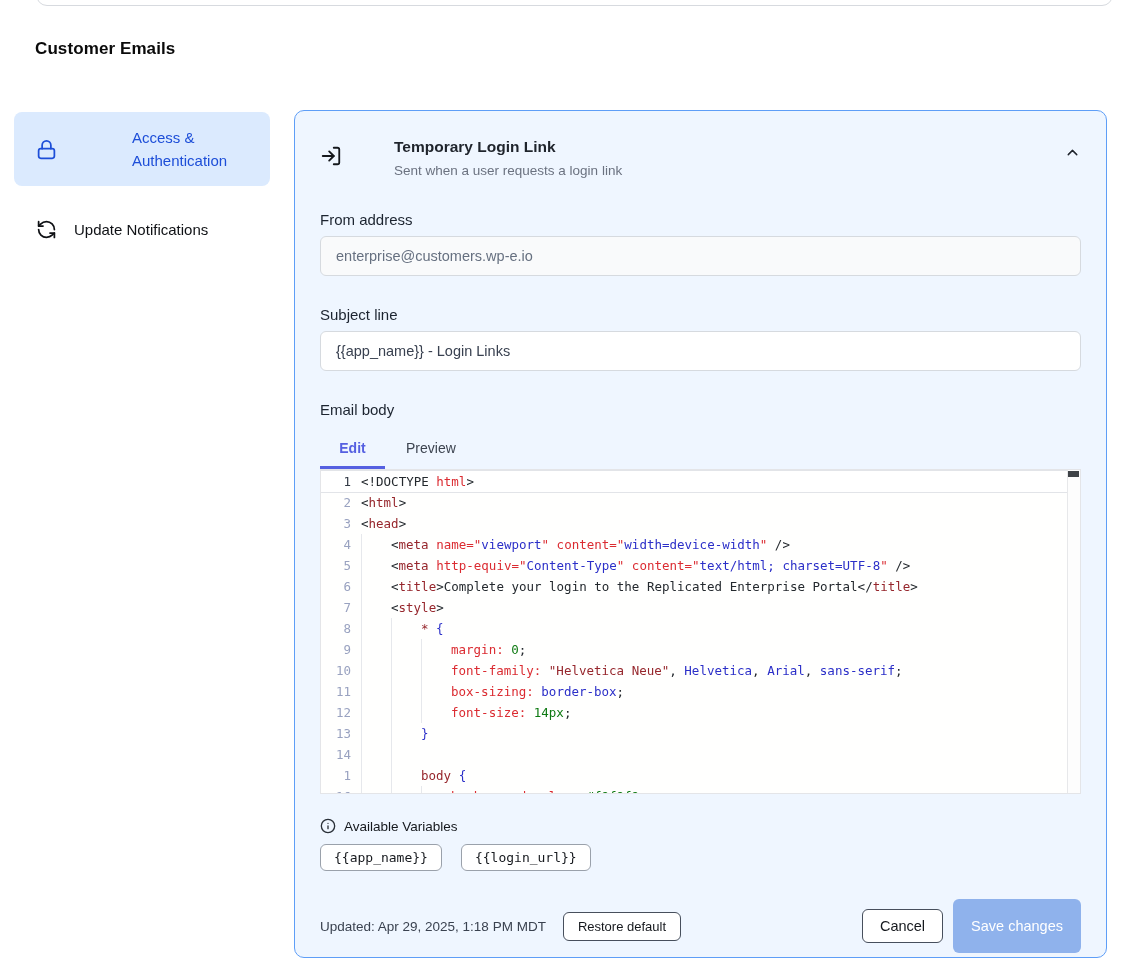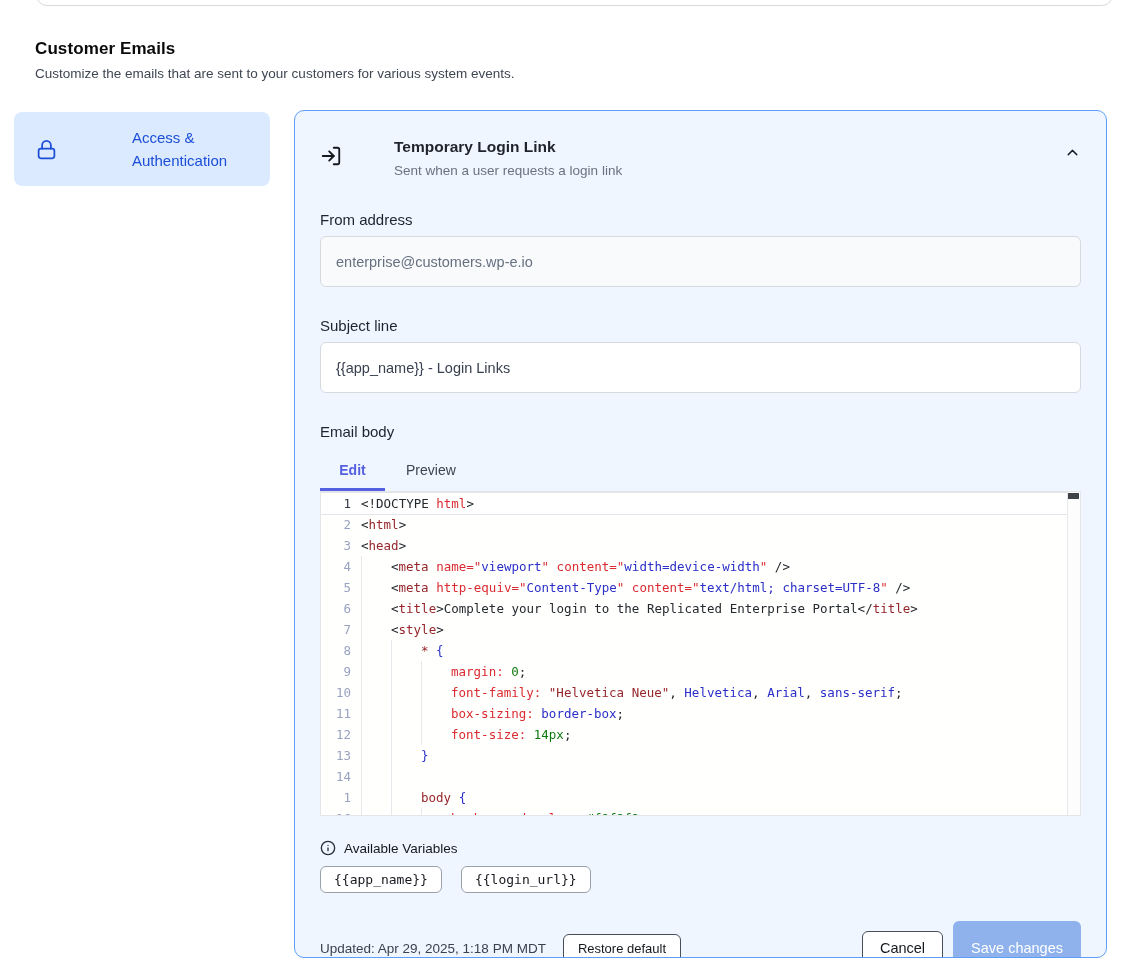--- a/index.html
+++ b/index.html
@@ -29,21 +29,21 @@
     background:#eff6ff; border:1.5px solid #5e9ef7; border-radius:10px; padding:25px 25px 23px 25px; overflow:hidden; }
 
   .panel-header { display:flex; align-items:flex-start;gap:40px; }
   .hdr-icon { width:22px; height:22px; margin-top:9px; margin-right:12px; flex:0 0 auto; }
   .hdr-title { font-size:15.5px; font-weight:700; color:#1f242c; line-height:22px; }
   .hdr-sub { font-size:13.5px; color:#6b7280; line-height:20px; margin-top:3px; }
   .hdr-chevron { margin-left:auto; margin-top:8px; width:17px; height:17px; cursor:pointer; }
 
   .field-label { font-size:15px; color:#1c2430; margin-top:30px; }
   .field-label.first { margin-top:30px; }
-  .text-input { display:block; width:100%; height:51px; margin-top:8px; border:1px solid #d6dadf; border-radius:6px;
+  .text-input { display:block; width:100%; height:40px; margin-top:8px; border:1px solid #d6dadf; border-radius:6px;
     padding:0 15px; font-family:"Liberation Sans", sans-serif; font-size:14.5px; outline:none; }
   .text-input.readonly { background:#f9fafb; color:#667080; }
   .text-input.editable { background:#ffffff; color:#394150; }
 
   
   .tabs { display:flex; margin-top:16px; }
   .tab { font-size:14px; padding:6px 0 10px 0; cursor:pointer; }
   .tab.active { width:65px; text-align:center; color:#5560e1; font-weight:700; border-bottom:3px solid #5560e1; }
   .tab.plain { margin-left:21px; color:#3d4450; border-bottom:3px solid transparent; }
 
@@ -84,31 +84,41 @@
   svg { display:block; }
 </style>
 </head>
 <body>
 
 <div class="stage">
 
   <div class="top-card-edge"></div>
 
   <div class="page-title">Customer Emails</div>
-  <div class="page-subtitle">Customize the emails that are sent to your customers for various system events.</div>
 
   <nav class="sidebar">
     <div class="side-item active">
       <span class="side-icon">
         <svg viewBox="0 0 24 24" width="21" height="21" fill="none" stroke="#1d4ed8" stroke-width="2" stroke-linecap="round" stroke-linejoin="round">
           <rect x="3" y="11" width="18" height="11" rx="2.5"></rect>
             <path d="M7 11V7a5 5 0 0 1 10 0v4"></path>
         </svg>
       </span>
       <span class="side-label">Access &amp; Authentication</span>
+    </div>
+    <div class="side-item plain">
+      <span class="side-icon">
+        <svg viewBox="0 0 24 24" width="21" height="21" fill="none" stroke="#0f1115" stroke-width="2" stroke-linecap="round" stroke-linejoin="round">
+          <path d="M21 12a9 9 0 0 0-9-9 9.75 9.75 0 0 0-6.74 2.74L3 8"></path>
+            <path d="M3 3v5h5"></path>
+          <path d="M3 12a9 9 0 0 0 9 9 9.75 9.75 0 0 0 6.74-2.74L21 16"></path>
+            <path d="M21 21v-5h-5"></path>
+        </svg>
+      </span>
+      <span class="side-label">Update Notifications</span>
     </div>
   </nav>
 
   <section class="panel">
 
     <div class="panel-header">
       <span class="hdr-icon">
         <svg viewBox="0 0 24 24" width="22" height="22" fill="none" stroke="#15181d" stroke-width="2" stroke-linecap="round" stroke-linejoin="round">
           <path d="M15 3h4a2 2 0 0 1 2 2v14a2 2 0 0 1-2 2h-4"></path>
           <polyline points="10 17 15 12 10 7"></polyline>

